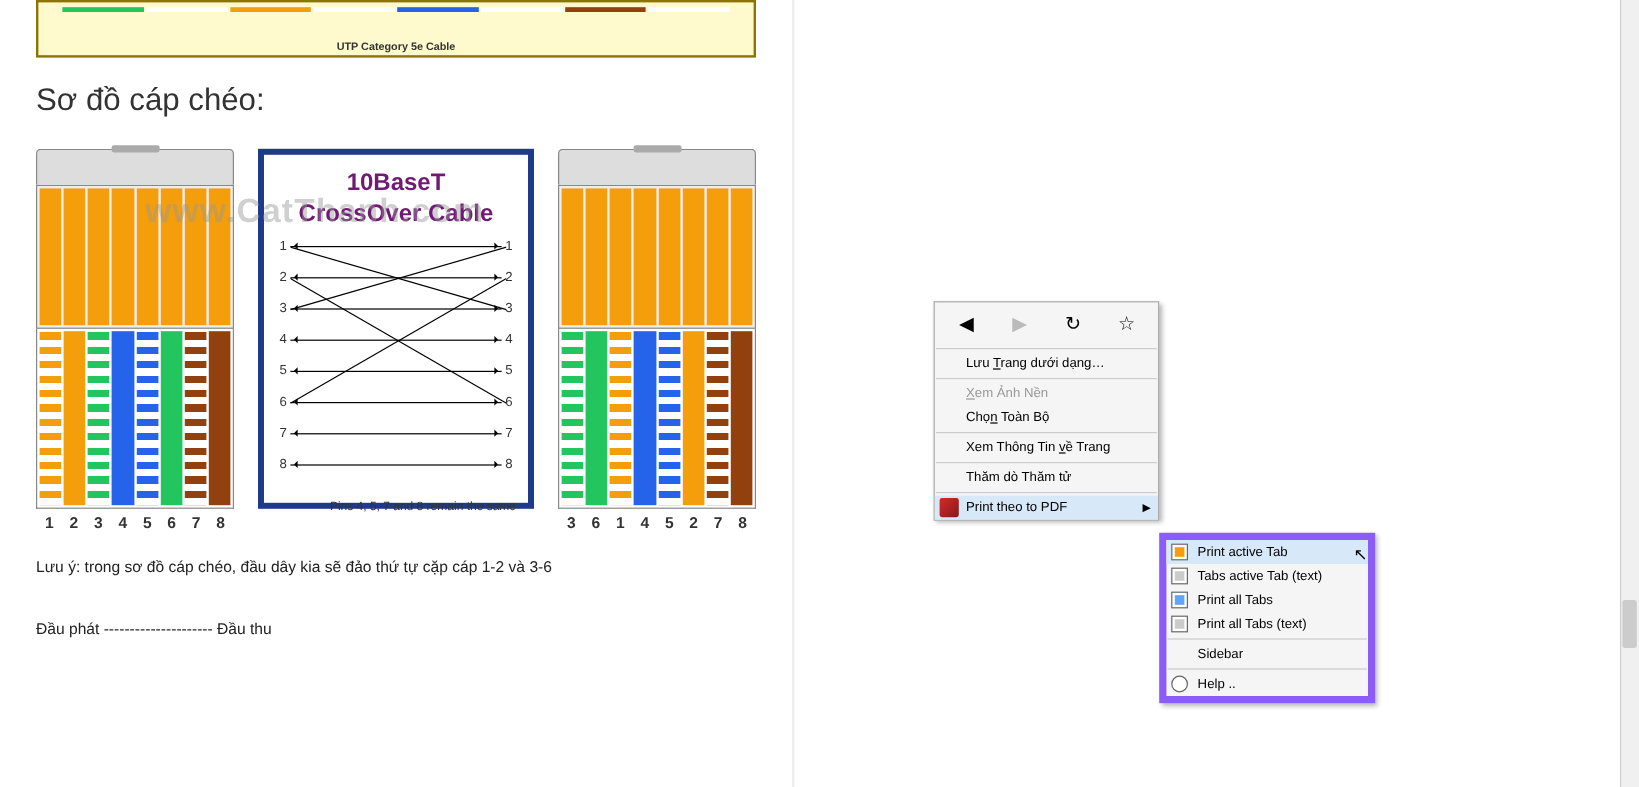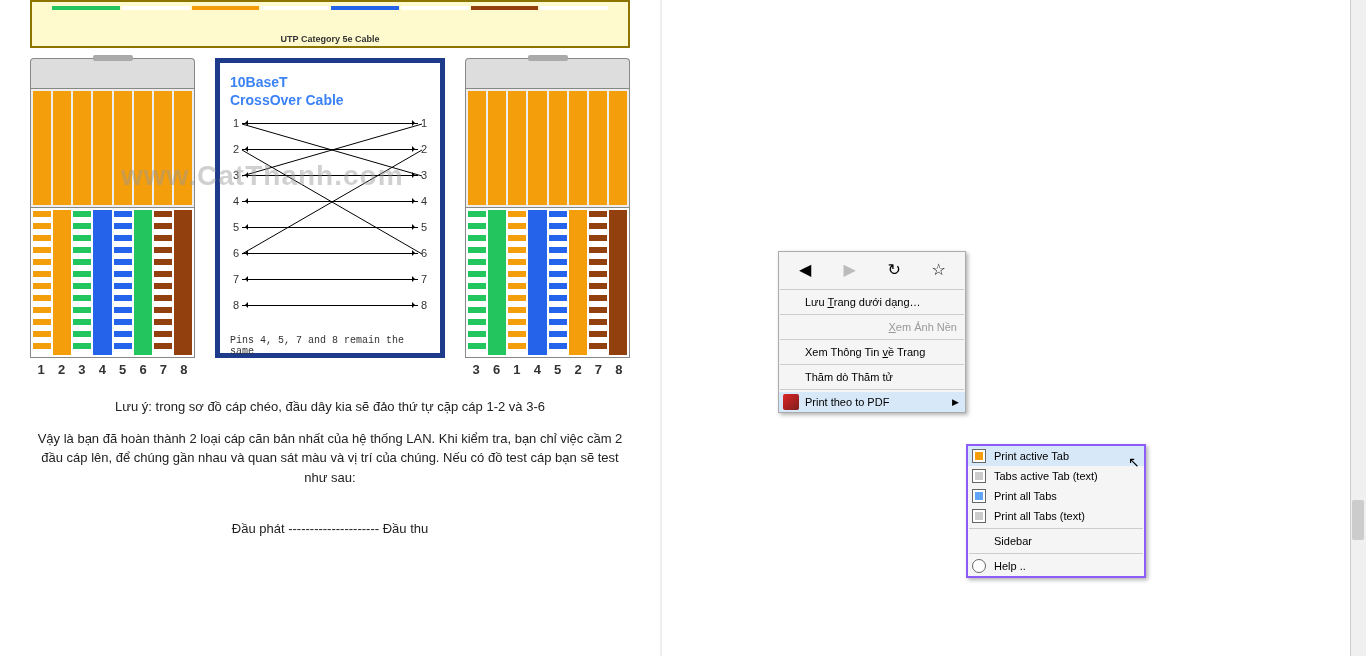--- a/index.html
+++ b/index.html
@@ -22,51 +22,51 @@
 .plug-body { height: 120px; background: #eee; border: 1px solid #888; display: flex; padding: 2px; gap: 2px; }
 .plug-body .w { flex: 1; }
 .w.o { background: #f59e0b; } .w.os { background: repeating-linear-gradient(0deg,#fff 0,#fff 6px,#f59e0b 6px,#f59e0b 12px); }
 .w.g { background: #22c55e; } .w.gs { background: repeating-linear-gradient(0deg,#fff 0,#fff 6px,#22c55e 6px,#22c55e 12px); }
 .w.b { background: #2563eb; } .w.bs { background: repeating-linear-gradient(0deg,#fff 0,#fff 6px,#2563eb 6px,#2563eb 12px); }
 .w.br { background: #92400e; } .w.brs { background: repeating-linear-gradient(0deg,#fff 0,#fff 6px,#92400e 6px,#92400e 12px); }
 .pin-labels { display: flex; gap: 2px; padding: 0 2px; margin-top: 4px; }
 .pin-labels span { flex: 1; text-align: center; font-weight: bold; font-size: 13px; }
 
 .crossover-box { width: 230px; height: 300px; border: 5px solid #1e3a8a; padding: 10px; position: relative; }
-.co-title { color: #3b82f6; font-weight: bold; font-size: 14px; line-height: 1.3; }
+.co-title { color: #701a75; font-weight: bold; text-align: center; font-size: 20px; line-height: 1.3; }
 .co-wires { position: relative; height: 210px; margin: 8px 0; }
 .co-row { position: absolute; left: 0; right: 0; font-size: 11px; display: flex; align-items: center; }
 .co-row .num { width: 12px; text-align: center; }
 .co-row .line { flex: 1; height: 1px; background: #000; position: relative; }
 .co-row .line::before, .co-row .line::after { content: ''; position: absolute; top: -3px; border: 3px solid transparent; }
 .co-row .line::before { left: 0; border-right-color: #000; }
 .co-row .line::after { right: 0; border-left-color: #000; }
 .co-svg { position: absolute; top: 0; left: 12px; right: 12px; height: 210px; pointer-events: none; }
-.co-footer { font-size: 10px; text-align: left; font-family: Liberation Mono, monospace; }
+.co-footer { font-size: 10px; text-align: right; }
 
 .watermark { position: absolute; top: 160px; left: 121px; font-size: 28px; color: rgba(150,150,150,0.45); font-weight: bold; letter-spacing: 1px; z-index: 5; pointer-events: none; }
 
-.body-text p { font-size: 13px; line-height: 1.5; margin-bottom: 12px; color: #222; text-align: center; }
+.body-text p { font-size: 13px; line-height: 1.5; margin-bottom: 12px; color: #222; }
 
 .vr { position: absolute; top: 0; left: 660px; width: 2px; height: 100%; background: #eee; }
 
 .context-menu { position: absolute; top: 251px; left: 778px; width: 188px; background: #f5f5f5; border: 1px solid #aaa; box-shadow: 2px 2px 4px rgba(0,0,0,0.3); font-size: 11px; }
 .cm-nav { display: flex; padding: 6px 4px; gap: 0; }
 .cm-nav .nav-btn { flex: 1; text-align: center; font-size: 16px; cursor: default; padding: 2px; }
 .cm-nav .disabled { color: #bbb; }
 .cm-item { padding: 4px 8px 4px 26px; position: relative; cursor: default; white-space: nowrap; }
-.cm-item.disabled { color: #999; text-align: right; }
+.cm-item.disabled { color: #999; }
 .cm-item.highlighted { background: #d7e8f8; }
 .cm-item .underline { text-decoration: underline; }
 .cm-sep { height: 1px; background: #ccc; margin: 2px 1px; }
 .cm-item .arrow { position: absolute; right: 6px; top: 50%; transform: translateY(-50%); font-size: 9px; }
 .cm-item .icon { position: absolute; left: 4px; top: 50%; transform: translateY(-50%); width: 16px; height: 16px; }
 .icon-book { background: linear-gradient(135deg,#dc2626,#7f1d1d); border-radius: 2px; }
 
-.submenu { position: absolute; top: 444px; left: 966px; width: 180px; background: #f5f5f5; border: 2px solid #8b5cf6; box-shadow: 2px 2px 4px rgba(0,0,0,0.3); font-size: 11px; }
+.submenu { position: absolute; top: 444px; left: 966px; width: 180px; background: #f5f5f5; border: 6px solid #8b5cf6; box-shadow: 2px 2px 4px rgba(0,0,0,0.3); font-size: 11px; }
 .sm-item { padding: 4px 8px 4px 26px; position: relative; cursor: default; }
 .sm-item.highlighted { background: #d7e8f8; }
 .sm-item .icon { position: absolute; left: 4px; top: 50%; transform: translateY(-50%); width: 14px; height: 14px; border: 1px solid #666; background: #fff; }
 .i-orange::after { content:''; position:absolute; inset:2px; background:#f59e0b; }
 .i-gray::after { content:''; position:absolute; inset:2px; background:#ccc; }
 .i-blue::after { content:''; position:absolute; inset:2px; background:#60a5fa; }
 .i-help { border:none; background:#2563eb; border-radius:50%; color:#fff; font-size:10px; line-height:14px; text-align:center; }
 
 .cursor-arrow { position: absolute; top: 454px; left: 1128px; font-size: 14px; z-index: 100; }
 .scrollbar-right { position: absolute; right: 0; top: 0; width: 16px; height: 100%; background: #f0f0f0; border-left: 1px solid #ccc; }
@@ -82,20 +82,21 @@
         <div style="background:#fff"></div>
         <div style="background:#f59e0b"></div>
         <div style="background:#fff"></div>
       <div style="background:#2563eb"></div>
         <div style="background:#fff"></div>
         <div style="background:#92400e"></div>
         <div style="background:#fff"></div>
     </div>
   </div>
 
+  <h2>Sơ đồ cáp chéo:</h2>
 
   <div class="watermark">www.CatThanh.com</div>
 
   <div class="diagram-row">
     <div class="rj45">
       <div class="connector-head"></div>
       <div class="plug-body">
           <div class="w o"></div>
           <div class="w o"></div>
           <div class="w o"></div>
@@ -210,38 +211,38 @@
           <span>5</span>
           <span>2</span>
           <span>7</span>
           <span>8</span>
         </div>
     </div>
   </div>
 
   <div class="body-text">
     <p>Lưu ý: trong sơ đồ cáp chéo, đầu dây kia sẽ đảo thứ tự cặp cáp 1-2 và 3-6</p>
-    <p>Vậy là bạn đã hoàn thành 2 loại cáp căn bản nhất của hệ thống LAN. Khi kiểm tra, bạn chỉ việc cầm 2 đầu cáp lên, để chúng gần nhau và quan sát màu và vị trí của chúng. Nếu có đồ test cáp bạn sẽ test như sau:</p>
     <p><br><span>Đầu phát --------------------- Đầu thu</span><br><br></p>
   </div>
 </div>
 
 <div class="vr"></div>
 
 <div class="context-menu">
   <div class="cm-nav">
     <div class="nav-btn">◀</div>
     <div class="nav-btn disabled">▶</div>
     <div class="nav-btn">↻</div>
     <div class="nav-btn">☆</div>
   </div>
   <div class="cm-sep"></div>
   <div class="cm-item">Lưu <span class="underline">T</span>rang dưới dạng…</div>
   <div class="cm-sep"></div>
   <div class="cm-item disabled"><span class="underline">X</span>em Ảnh Nền</div>
+  <div class="cm-item">Chọ<span class="underline">n</span> Toàn Bộ</div>
   <div class="cm-sep"></div>
   <div class="cm-item">Xem Thông Tin <span class="underline">v</span>ề Trang</div>
   <div class="cm-sep"></div>
   <div class="cm-item">Thăm dò Thăm tử</div>
   <div class="cm-sep"></div>
   <div class="cm-item highlighted"><span class="icon icon-book"></span><span>Print theo to PDF</span><span class="arrow">▶</span></div>
 </div>
 
 <div class="submenu">
   <div class="sm-item highlighted"><span class="icon i-orange"></span><span>Print active Tab</span></div>

